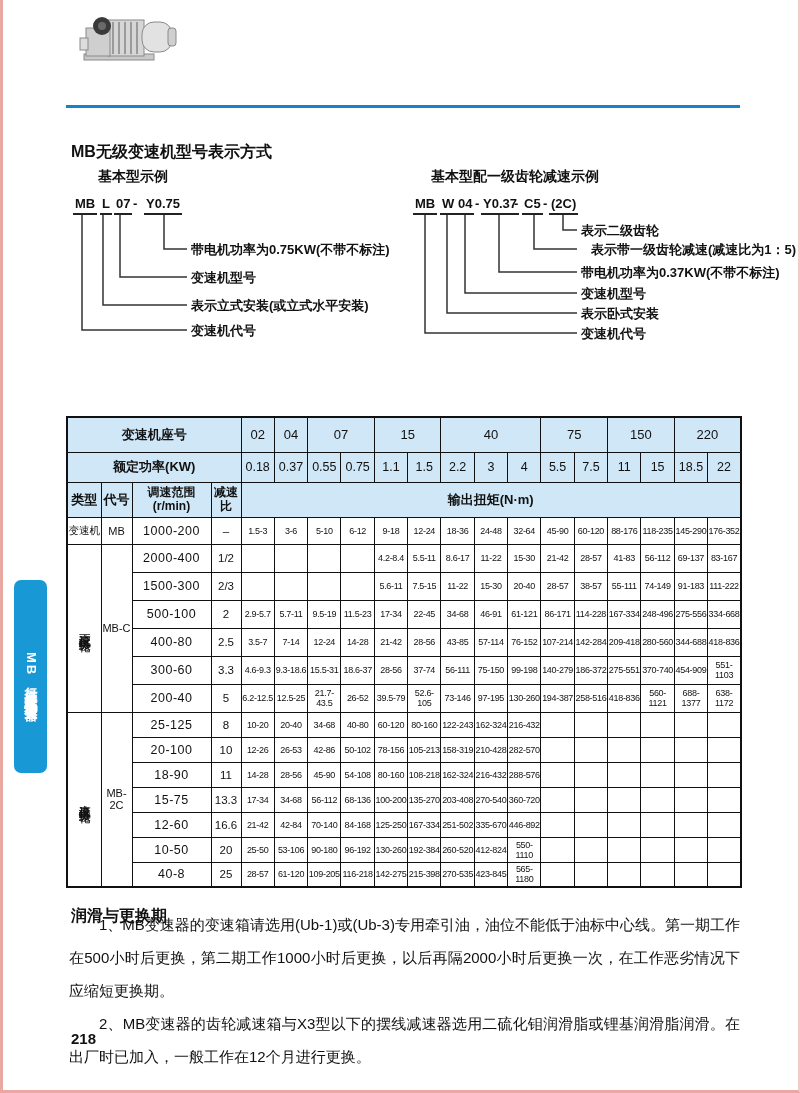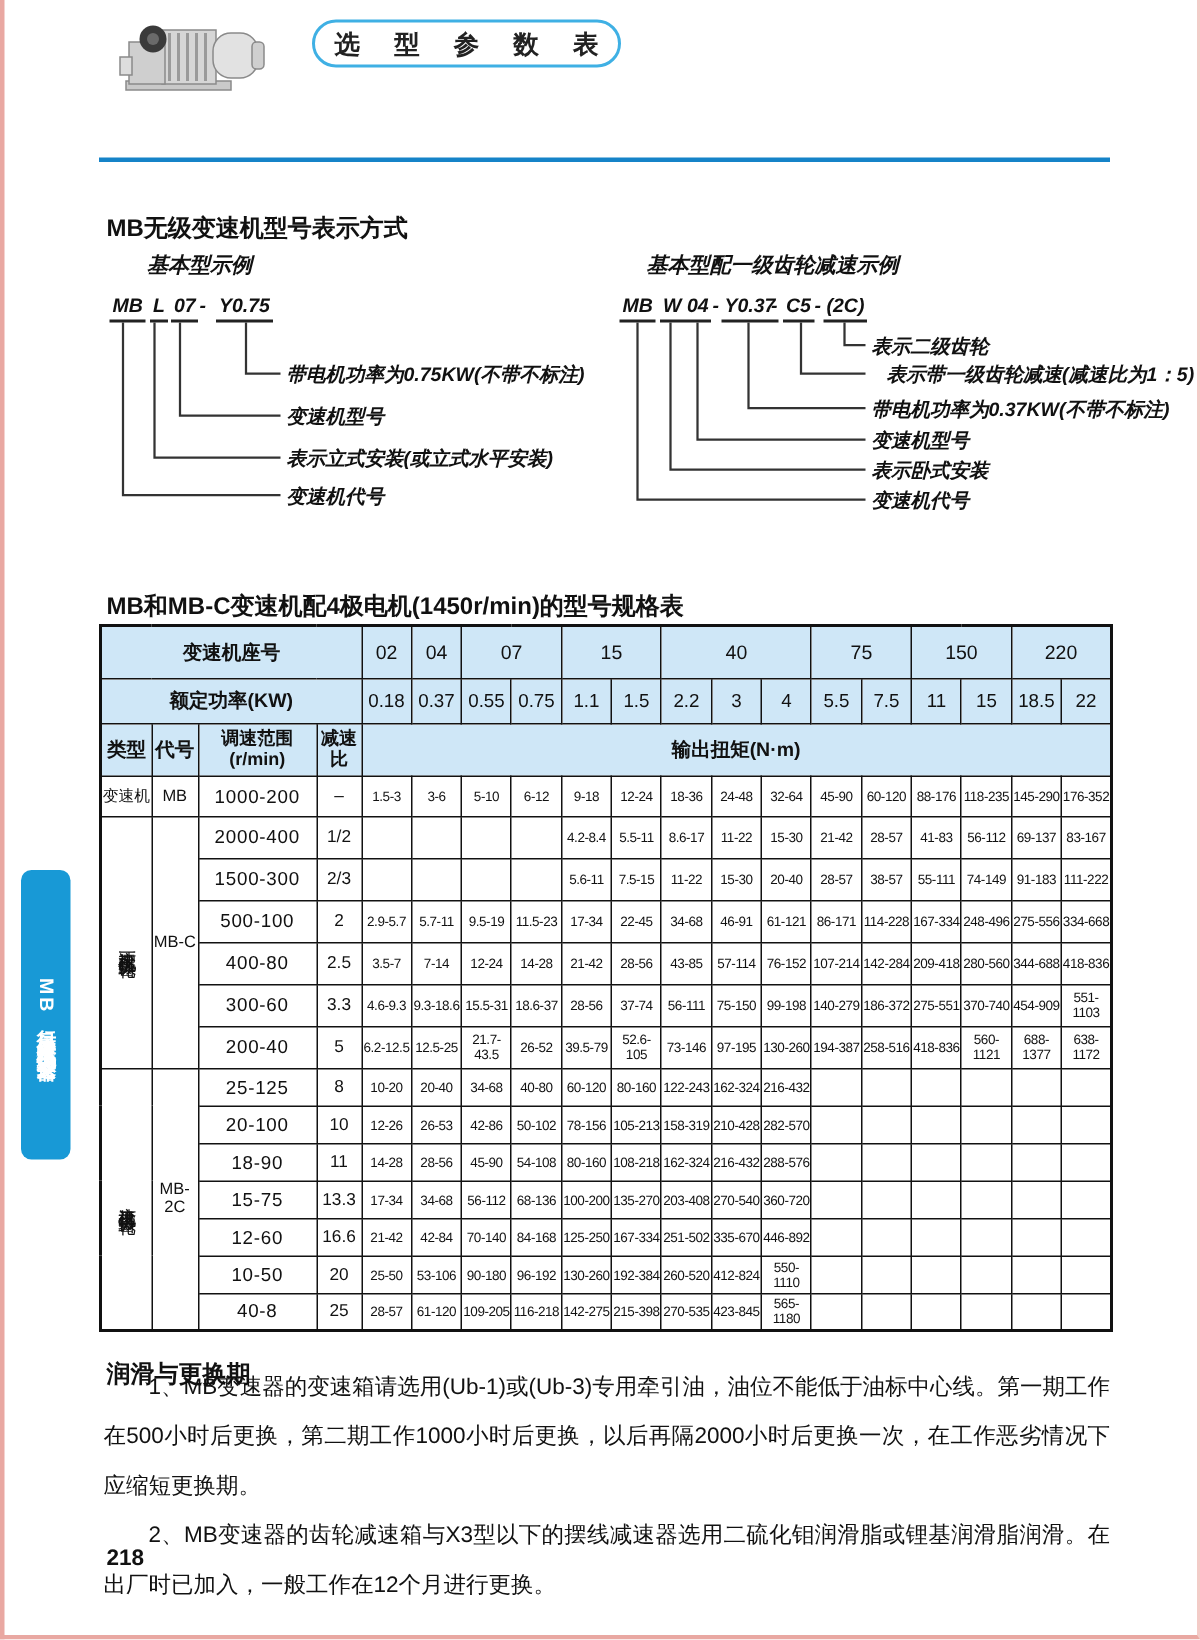--- a/index.html
+++ b/index.html
@@ -19,21 +19,21 @@
     border:2px solid #3fb0e4; border-radius:17px;
     display:flex; align-items:center; justify-content:center;
     font-size:17px; font-weight:bold; letter-spacing:9px; text-indent:9px; color:#222;
   }
   .rule { position:absolute; left:0; top:105px; width:674px; height:3px; background:#1583c8; }
 
   .h2 { font-size:16px; font-weight:bold; color:#111;margin-top:22px; }
   .sec1-h { position:absolute; left:5px; top:120px; }
 
   
-  .diagram { position:absolute;font-style:italic; }
+  .diagram { position:absolute; }
   .diag-left  { left:5px;  top:163px; width:345px; height:195px; }
   .diag-right { left:345px; top:163px; width:372px; height:195px; }
   .diag-title { position:absolute; top:5px; font-size:14px; font-weight:bold; }
   .dt-l { left:27px; } .dt-r { left:20px; }
   .tok { position:absolute; top:33px; font-size:13px; font-weight:bold; padding:0 2px 2px; white-space:nowrap; }
   .tok.u { border-bottom:2px solid #222; }
   .lbl { position:absolute; font-size:13px; font-weight:bold; white-space:nowrap; }
   .conn { position:absolute; left:0; top:0; }
 
   
@@ -92,21 +92,20 @@
             <line x1="53" y1="14" x2="53" y2="46"></line>
           <line x1="59" y1="14" x2="59" y2="46"></line>
         </g>
         <rect x="64" y="14" width="30" height="30" rx="12" fill="#e2e2e2" stroke="#8a8a8a"></rect>
         <rect x="90" y="20" width="8" height="18" rx="3" fill="#cfcfcf" stroke="#8a8a8a"></rect>
         <rect x="8" y="20" width="24" height="28" fill="#cfcfcf" stroke="#8a8a8a"></rect>
         <circle cx="24" cy="18" r="9" fill="#3a3a3a"></circle>
         <circle cx="24" cy="18" r="4" fill="#6a6a6a"></circle>
         <rect x="2" y="30" width="8" height="12" fill="#dddddd" stroke="#8a8a8a"></rect>
       </svg>
-      <div class="title-pill">选 型 参 数 表</div>
       <div class="rule"></div>
     </div>
 
     <div class="h2 sec1-h">MB无级变速机型号表示方式</div>
 
     <div class="diagram diag-left">
       <div class="diag-title dt-l">基本型示例</div>
       <span class="tok u" style="left:2px">MB</span>
       <span class="tok u" style="left:29px">L</span>
       <span class="tok u" style="left:43px">07</span>
@@ -148,21 +147,20 @@
         </g>
       </svg>
       <div class="lbl" style="left:170px; top:59px">表示二级齿轮</div>
       <div class="lbl" style="left:180px; top:78px">表示带一级齿轮减速(减速比为1：5)</div>
       <div class="lbl" style="left:170px; top:101px">带电机功率为0.37KW(不带不标注)</div>
       <div class="lbl" style="left:170px; top:122px">变速机型号</div>
       <div class="lbl" style="left:170px; top:142px">表示卧式安装</div>
       <div class="lbl" style="left:170px; top:162px">变速机代号</div>
     </div>
 
-    <div class="h2 tbl-h">MB和MB-C变速机配4极电机(1450r/min)的型号规格表</div>
     <table class="spec">
       <colgroup>
           <col style="width: 34px;">
           <col style="width: 31px;">
           <col style="width: 79px;">
           <col style="width: 30px;">
           <col style="width: 33.33px;">
           <col style="width: 33.33px;">
           <col style="width: 33.33px;">
           <col style="width: 33.33px;">

